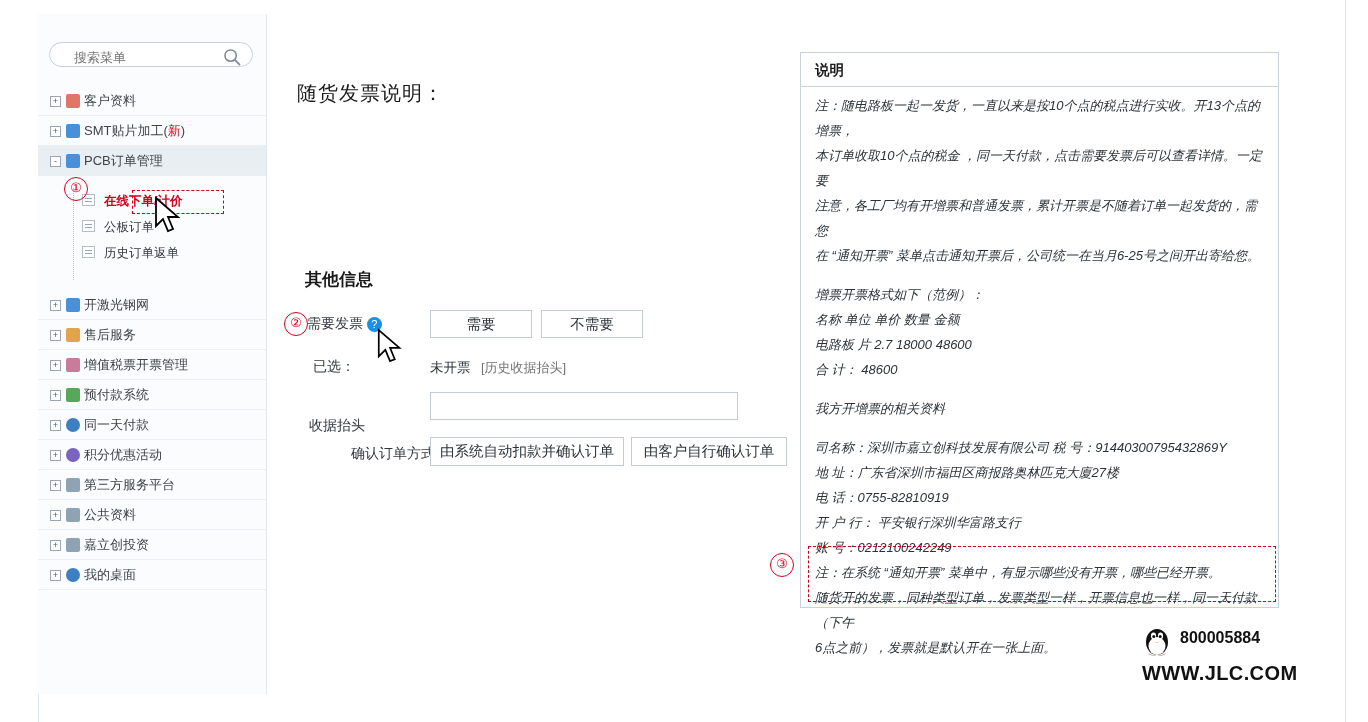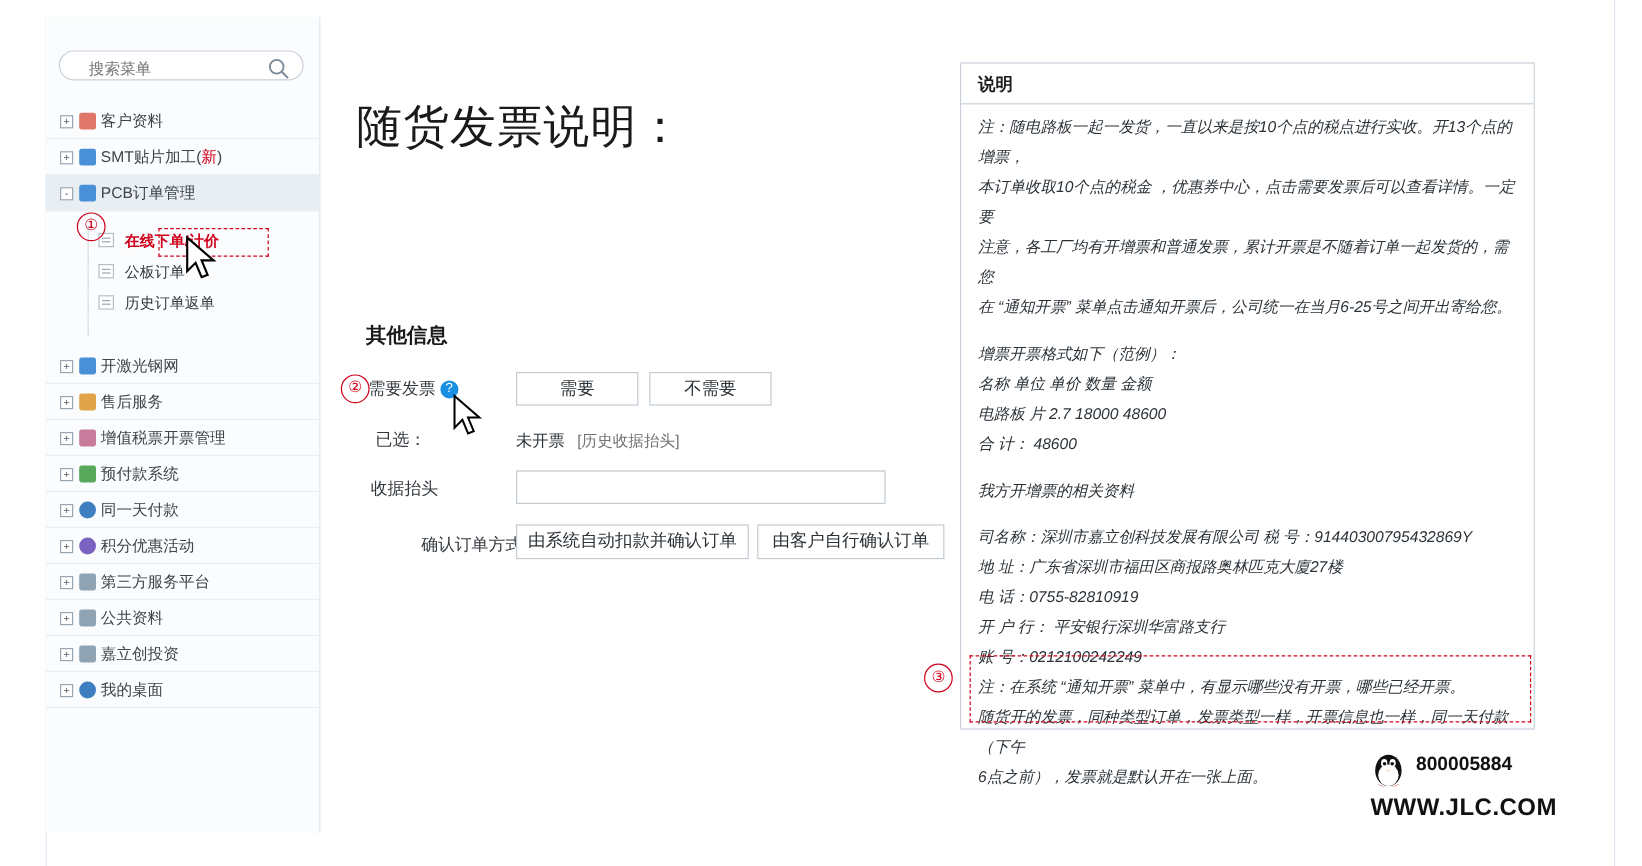--- a/index.html
+++ b/index.html
@@ -201,21 +201,21 @@
   .cursor {
     position: absolute;
     width: 0; height: 0;
   }
 
   
   .main-title {
     position: absolute;
     left: 297px;
     top: 80px;
-    font-size: 38px;
+    font-size: 20px;
     color: #1a1a1a;
     letter-spacing: 1px;
   }
   .section-title {
     position: absolute;
     left: 305px;
     top: 268px;
     font-size: 17px;
     font-weight: bold;
     color: #1a1a1a;
@@ -473,37 +473,37 @@
   <div class="circ" style="left:284px; top:312px;">②</div>
 
   <svg class="cursor" style="left:375px; top:328px; width:32px; height:38px;" viewBox="0 0 34 40">
     <path d="M4 2 L4 30 L11 23 L16 35 L21 33 L16 21 L26 21 Z" fill="#ffffff" stroke="#000000" stroke-width="1.8"></path>
   </svg>
 
   <div class="form-label" style="left:313px; top:358px;">已选：</div>
   <div class="plain-val" style="left:430px; top:359px;">未开票</div>
   <a class="link" href="#" style="left:481px; top:359px;">[历史收据抬头]</a>
 
-  <div class="form-label" style="left:309px; top:399px;">收据抬头</div>
+  <div class="form-label" style="left:309px; top:417px;">收据抬头</div>
   <input class="txtinput" type="text" style="left: 430px; top: 392px; width: 308px; height: 28px;" value="">
 
   <div class="form-label" style="left:307px; top:445px;margin-left:44px;">
     <span>确认订单方式</span>
     <span class="qmark">?</span>
   </div>
   <div class="btn" style="left:430px; top:437px; width:194px; height:29px; line-height:27px;">由系统自动扣款并确认订单</div>
   <div class="btn" style="left:631px; top:437px; width:156px; height:29px; line-height:27px;font-family:Liberation Serif, serif;">由客户自行确认订单</div>
 
   <div class="note-panel">
     <div class="note-head">
       <span>说明</span>
     </div>
     <div class="note-body">
       <p>注：随电路板一起一发货，一直以来是按10个点的税点进行实收。开13个点的增票，</p>
-      <p>本订单收取10个点的税金 ，优惠券中心，点击需要发票后可以查看详情。一定要</p>
+      <p>本订单收取10个点的税金 ，同一天付款，点击需要发票后可以查看详情。一定要</p>
       <p>注意，各工厂均有开增票和普通发票，累计开票是不随着订单一起发货的，需您</p>
       <p>在 “通知开票” 菜单点击通知开票后，公司统一在当月6-25号之间开出寄给您。</p>
       <div class="gap"></div>
       <p>增票开票格式如下（范例）：</p>
       <p>名称 单位 单价 数量 金额</p>
       <p>电路板 片 2.7 18000 48600</p>
       <p>合 计： 48600</p>
       <div class="gap"></div>
       <p>我方开增票的相关资料</p>
       <div class="gap"></div>

